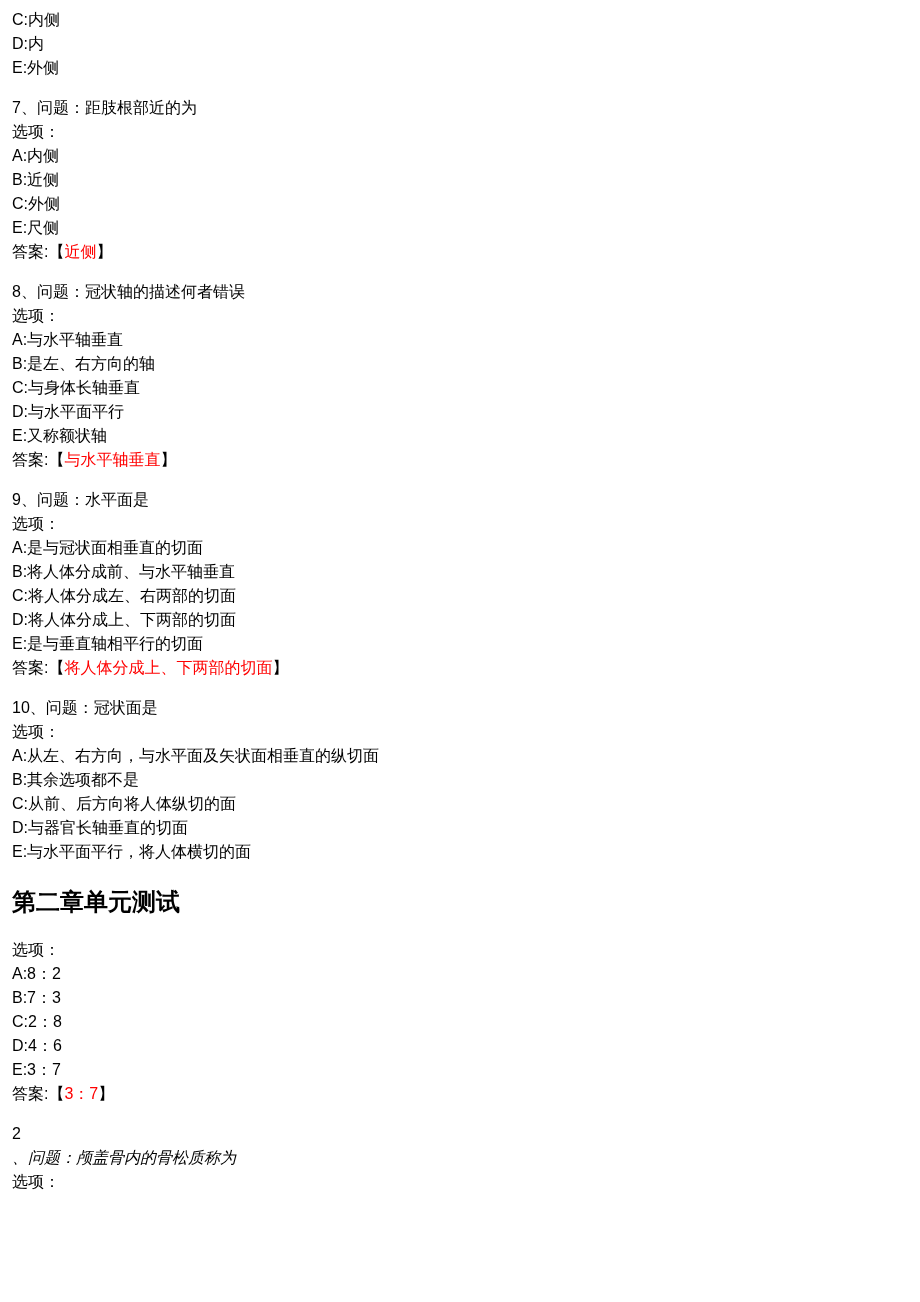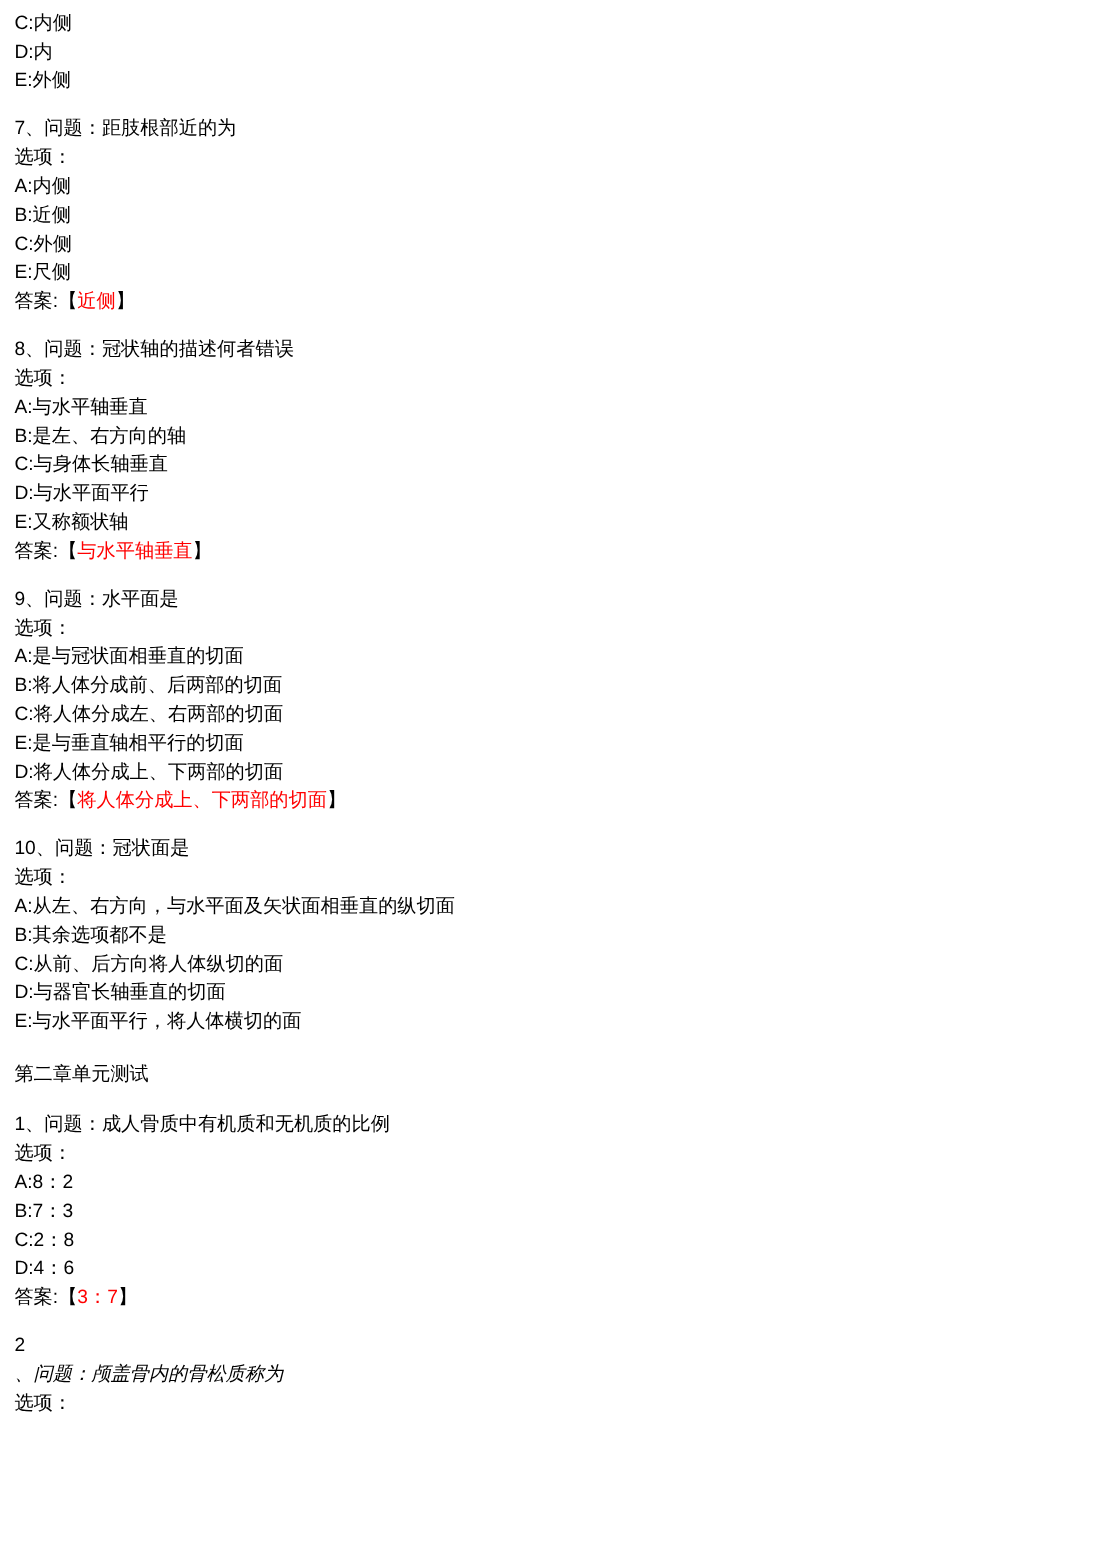--- a/index.html
+++ b/index.html
@@ -15,22 +15,22 @@
   .line {
     display: block;
   }
   .answer-red {
     color: #ff0000;
   }
   .block {
     margin-bottom: 16px;
   }
   h2.chapter {
-    font-size: 16px;
-    font-weight: normal;
+    font-size: 24px;
+    font-weight: bold;
     margin: 20px 0 18px 0;
   }
   .hang {
     padding-left: 1.5em;
     text-indent: -1.5em;
     font-style: italic;
   }
 </style>
 </head>
 <body>
@@ -63,48 +63,48 @@
   <span class="line">E:又称额状轴</span>
   <span class="line">
     <span>答案:【</span><span class="answer-red">与水平轴垂直</span><span>】</span>
   </span>
 </div>
 
 <div class="block">
   <span class="line">9、问题：水平面是</span>
   <span class="line">选项：</span>
   <span class="line">A:是与冠状面相垂直的切面</span>
-  <span class="line">B:将人体分成前、后两部的切面</span>
+  <span class="line">B:将人体分成前、与水平轴垂直</span>
   <span class="line">C:将人体分成左、右两部的切面</span>
+  <span class="line">D:将人体分成上、下两部的切面</span>
   <span class="line">E:是与垂直轴相平行的切面</span>
-  <span class="line">D:将人体分成上、下两部的切面</span>
   <span class="line">
     <span>答案:【</span><span class="answer-red">将人体分成上、下两部的切面</span><span>】</span>
   </span>
 </div>
 
 <div class="block">
   <span class="line">10、问题：冠状面是</span>
   <span class="line">选项：</span>
   <span class="line">A:从左、右方向，与水平面及矢状面相垂直的纵切面</span>
   <span class="line">B:其余选项都不是</span>
   <span class="line">C:从前、后方向将人体纵切的面</span>
   <span class="line">D:与器官长轴垂直的切面</span>
   <span class="line">E:与水平面平行，将人体横切的面</span>
 </div>
 
 <h2 class="chapter">第二章单元测试</h2>
 
 <div class="block">
-  <span class="line">1、问题：成人骨质中有机质和无机质的比例</span>
   <span class="line">选项：</span>
   <span class="line">A:8：2</span>
   <span class="line">B:7：3</span>
   <span class="line">C:2：8</span>
   <span class="line">D:4：6</span>
+  <span class="line">E:3：7</span>
   <span class="line">
     <span>答案:【</span><span class="answer-red">3：7</span><span>】</span>
   </span>
 </div>
 
 <div class="block">
   <span class="line">2</span>
   <span class="line hang">、问题：颅盖骨内的骨松质称为</span>
   <span class="line">选项：</span>
 </div>

